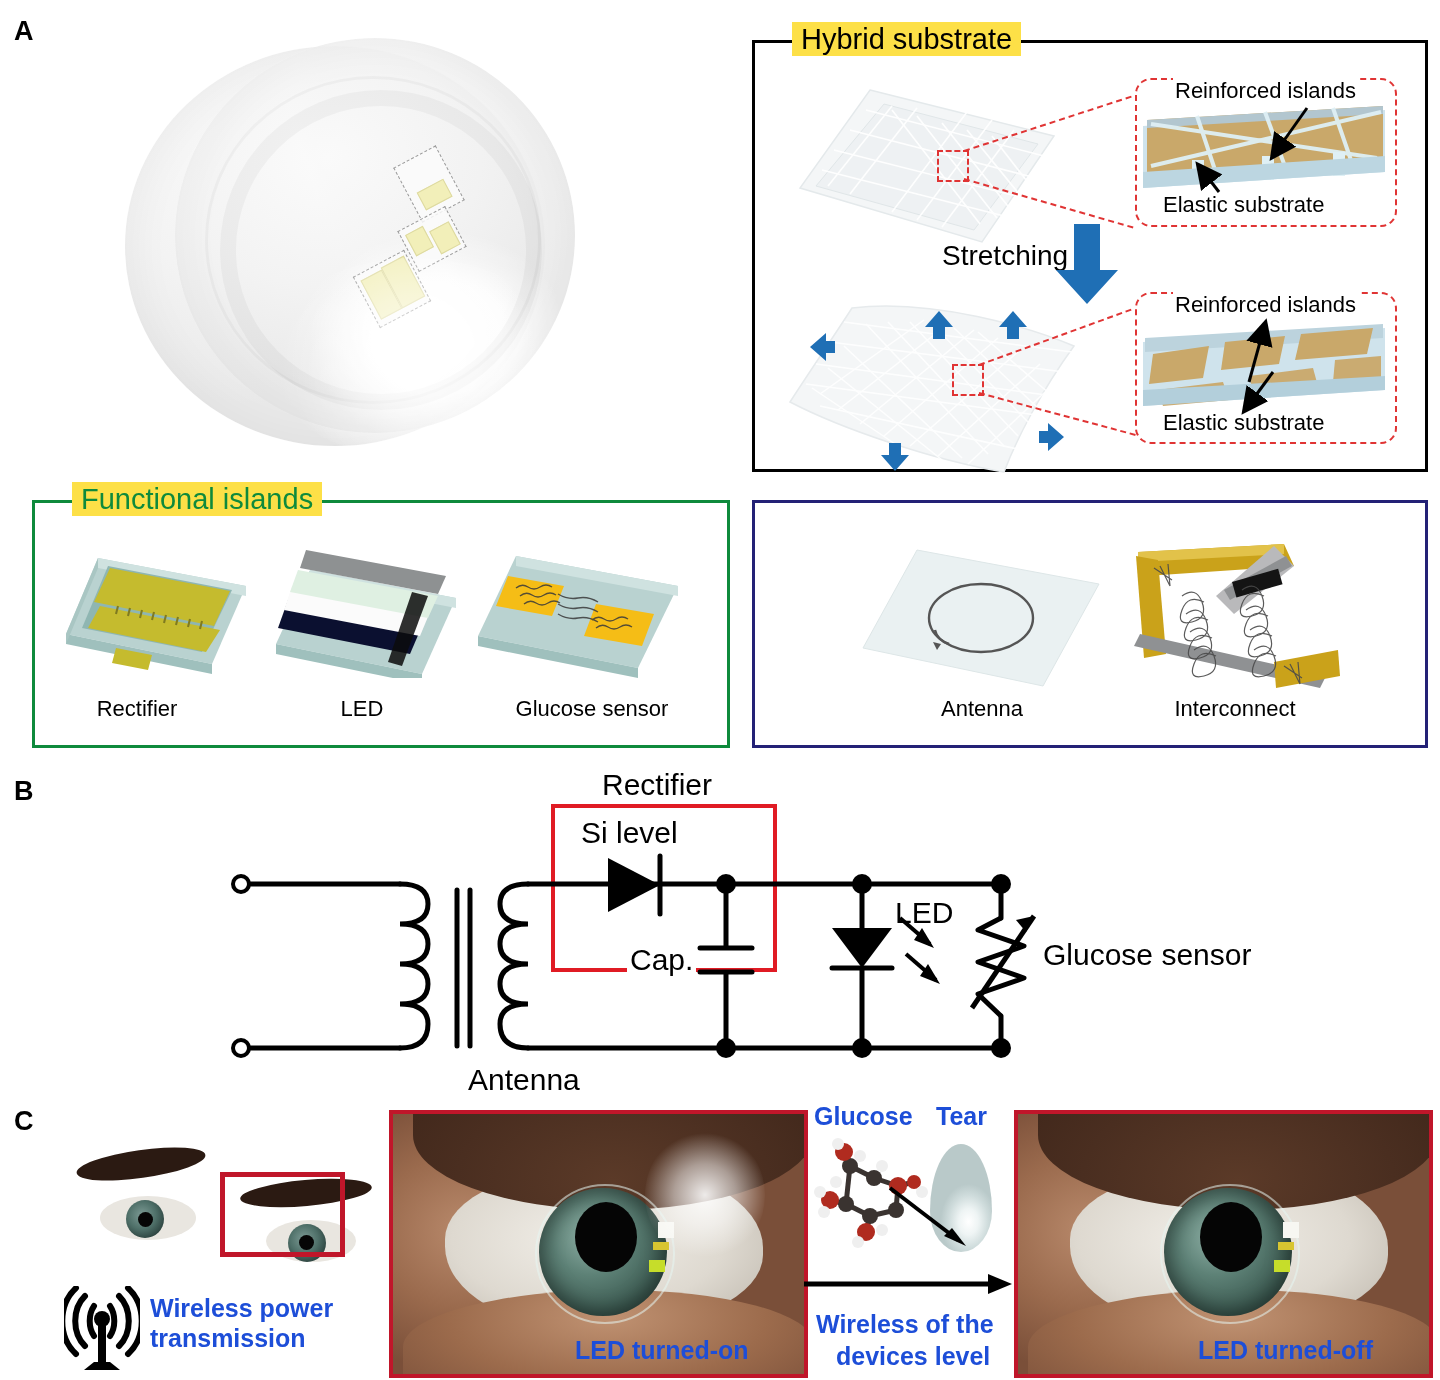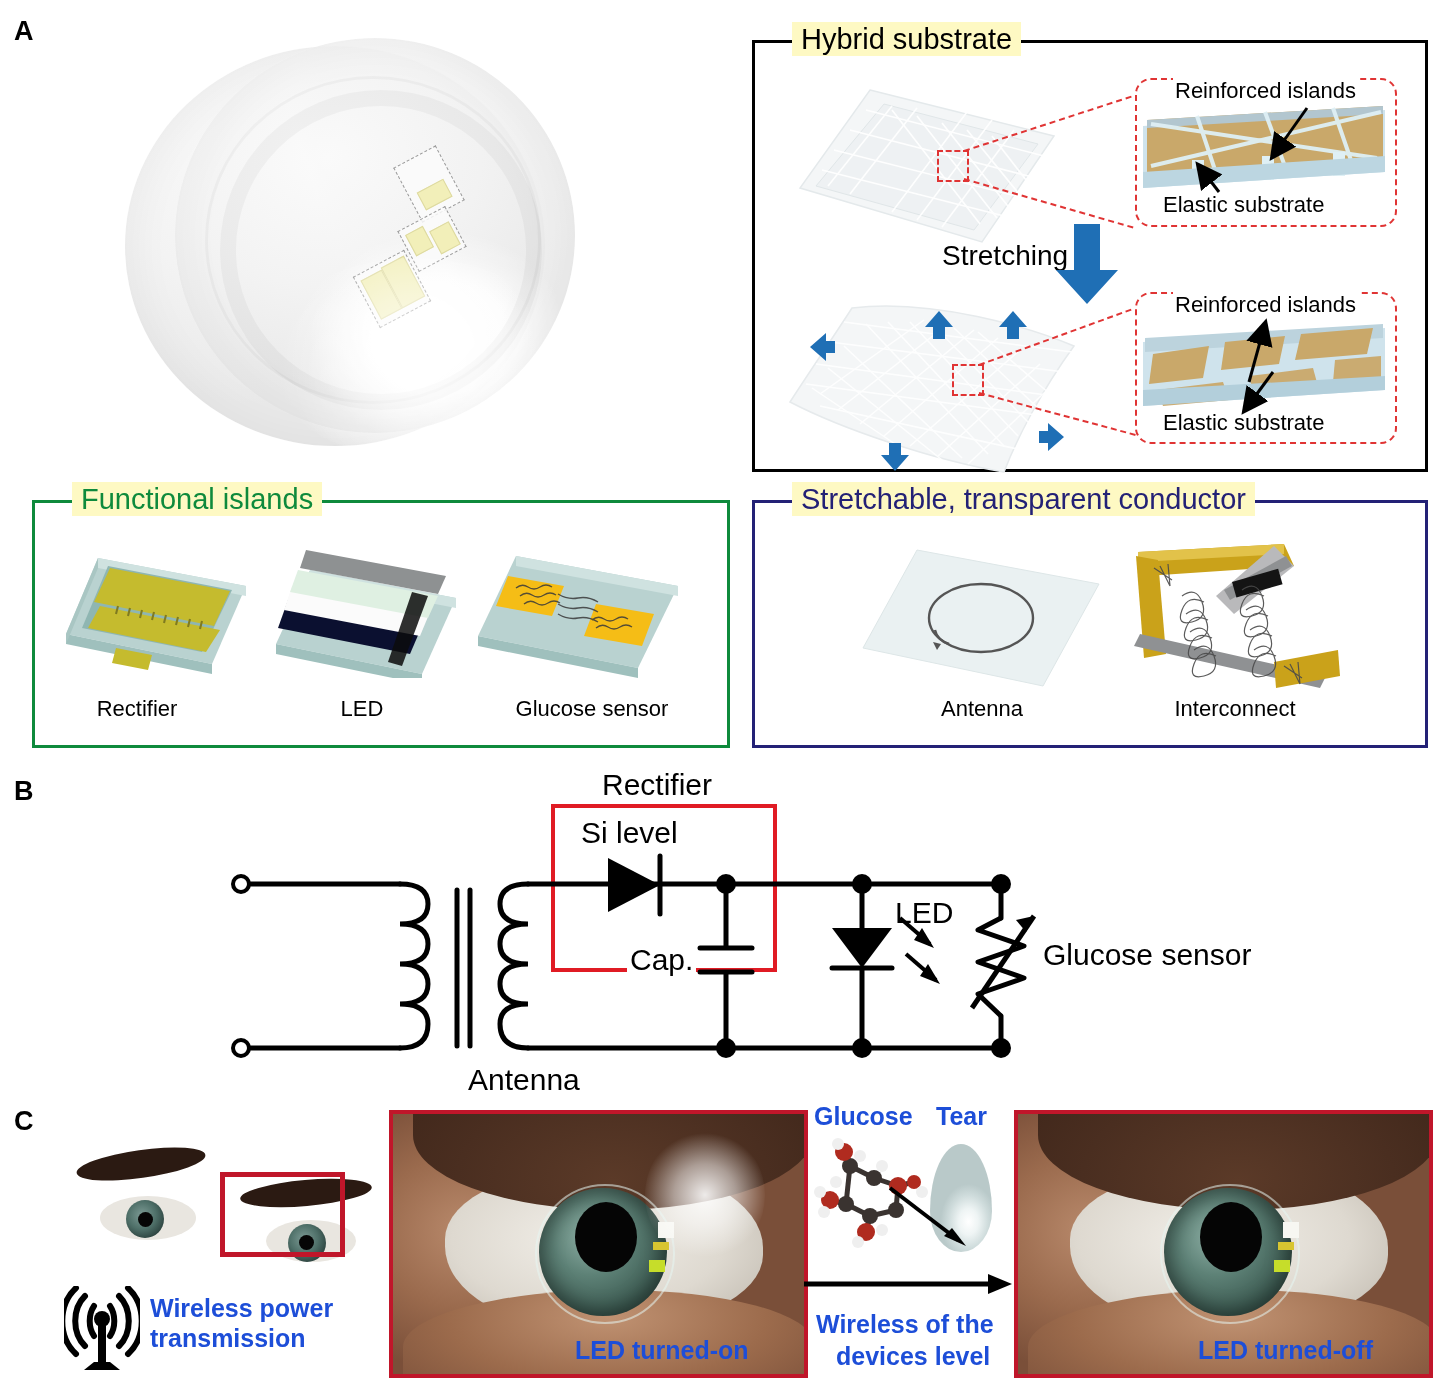--- a/index.html
+++ b/index.html
@@ -7,21 +7,21 @@
        font-family:"Liberation Sans", sans-serif;color:#000;}
   .fig{position:absolute;left:0;top:0;width:1440px;height:1380px;}
   .abs{position:absolute;}
 
   .panel-letter{font-weight:bold;font-size:27px;line-height:1;color:#000;}
 
   
   .boxwrap{position:absolute;}
   .boxwrap .bx{position:absolute;left:0;top:0;right:0;bottom:0;
                border:3px solid #000;box-sizing:border-box;}
-  .boxwrap .title{position:absolute;top:-18px;left:40px;background:#fef9c3;
+  .boxwrap .title{position:absolute;top:-18px;left:40px;background:#fde047;
                   padding:0 9px;font-size:29px;line-height:34px;white-space:nowrap;}
 
   .greenbx{border-color:#0e8a3c !important;}
   .greentitle{color:#0e8a3c;}
   .bluebx{border-color:#232176 !important;}
   .bluetitle{color:#232176;}
 
   .capt{position:absolute;font-size:22px;text-align:center;white-space:nowrap;}
 
   
@@ -315,21 +315,20 @@
       </g>
     </svg>
 
     <div class="capt" style="left:10px;top:196px;width:190px;">Rectifier</div>
     <div class="capt" style="left:240px;top:196px;width:180px;">LED</div>
     <div class="capt" style="left:450px;top:196px;width:220px;">Glucose sensor</div>
   </div>
 
   <div class="boxwrap" style="left:752px;top:500px;width:676px;height:248px;">
     <div class="bx bluebx"></div>
-    <div class="title bluetitle">Stretchable, transparent conductor</div>
 
     <svg class="abs" style="left:105px;top:44px;" width="250" height="150">
       <polygon points="60,6 242,40 186,142 6,104" fill="#eaf1f2" stroke="#dde6e7" stroke-width="1"></polygon>
       <ellipse cx="124" cy="74" rx="52" ry="34" fill="none" stroke="#555" stroke-width="2.4"></ellipse>
       <path d="M78,86 q2,10 14,14" fill="none" stroke="#555" stroke-width="2.4"></path>
       <polygon points="84,100 76,98 80,106" fill="#555"></polygon>
     </svg>
 
     <svg class="abs" style="left:372px;top:38px;" width="220" height="158">
       <polygon points="14,14 160,6 170,28 22,38" fill="#caa21a"></polygon>

